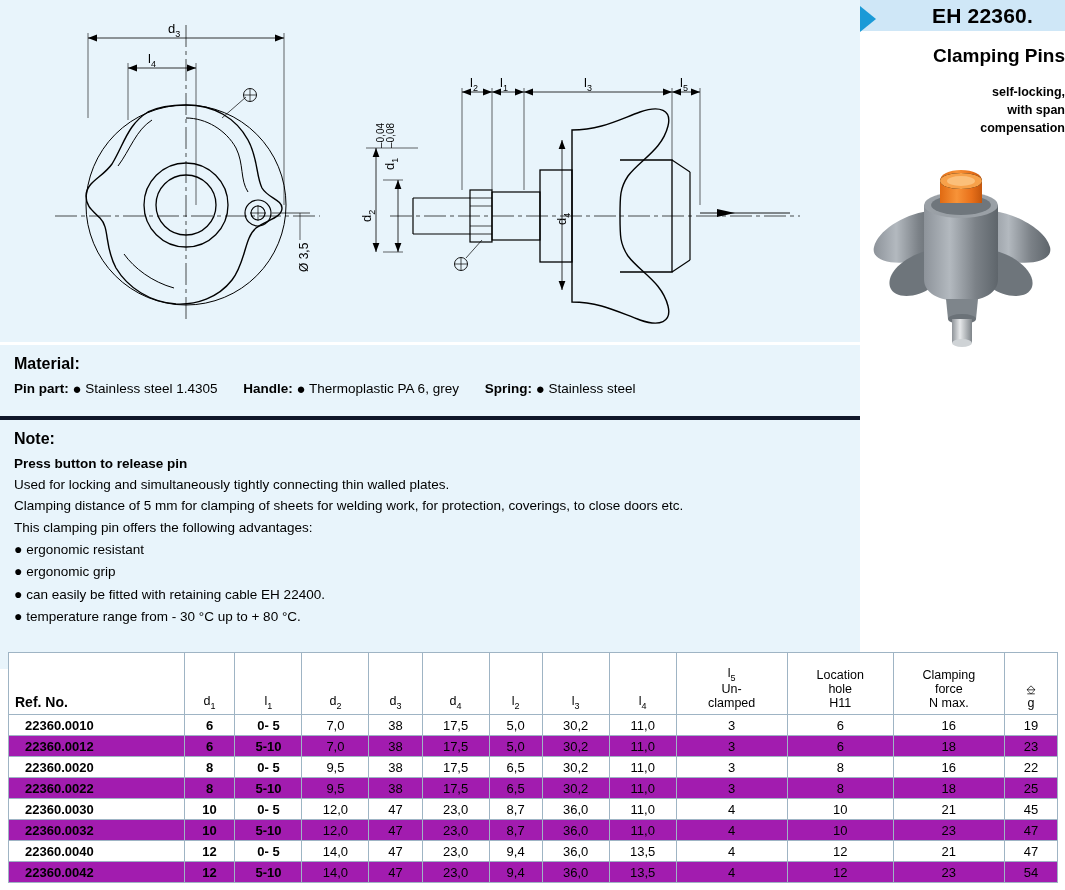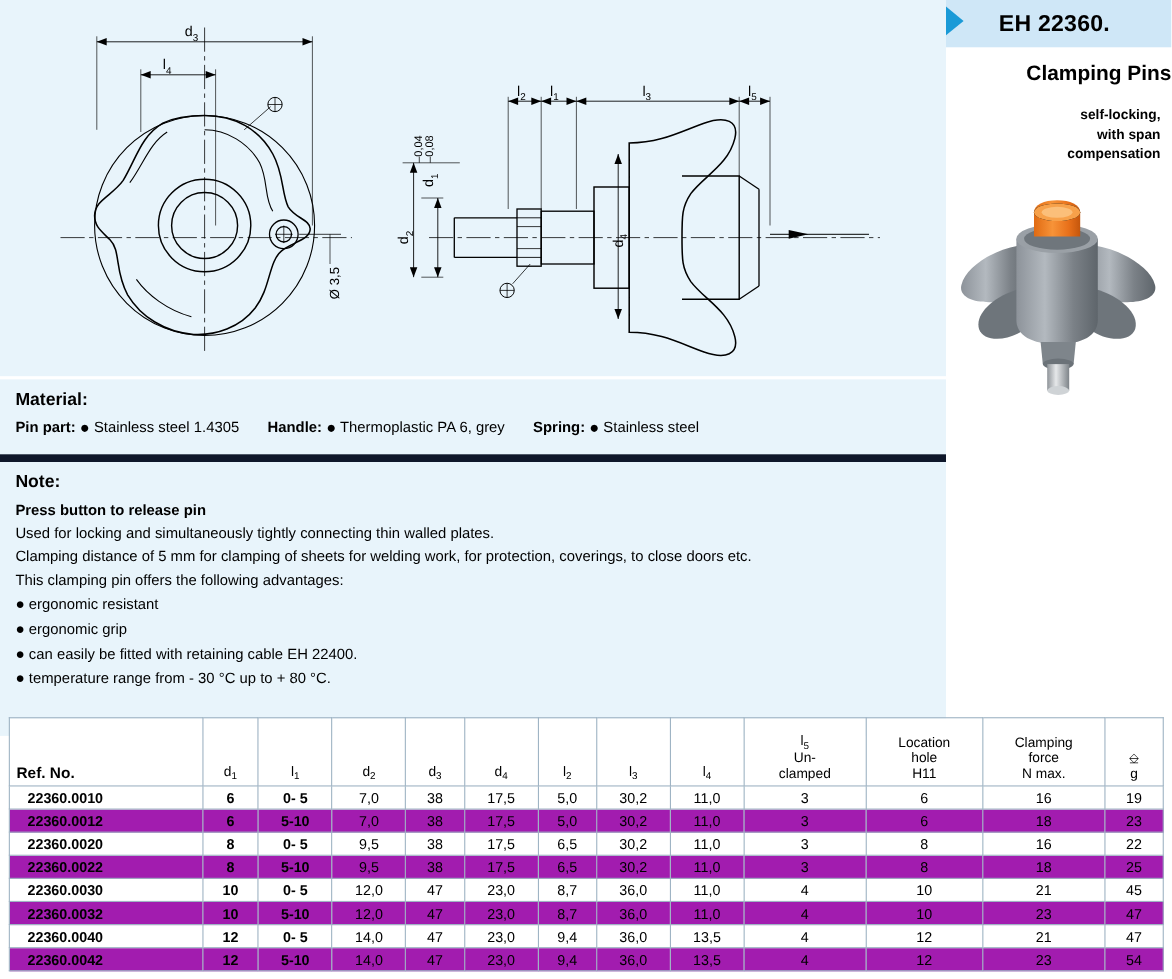--- a/index.html
+++ b/index.html
@@ -24,21 +24,21 @@
     position: relative;
     width: 860px; height: 345px;
     background: #e8f4fb;
     border-bottom: 3px solid #ffffff;
   }
   .material-panel {
     position: relative;
     width: 860px; height: 75px;
     background: #e8f4fb;
     padding: 10px 14px 0 14px;
-    border-bottom: 7px solid #0f172a;
+    border-bottom: 4px solid #0f172a;
   }
   .note-panel {
     position: relative;
     width: 860px; height: 249px;
     background: #e8f4fb;
     padding: 10px 14px 0 14px;
   }
   .panel-title { font-weight: bold; font-size: 16px; margin-bottom: 8px; }
   .mat-line { font-size: 13.5px; }
   .mat-line b { font-weight: bold; }
@@ -49,42 +49,42 @@
   .note-line { font-size: 13.5px; line-height: 1.58; }
   .note-bullet { font-size: 13.5px; line-height: 1.58; }
   .note-bullet .bd { font-size: 14px; }
 
   
   .right-col {
     position: absolute; left: 860px; top: 0; width: 205px; height: 890px;
   }
   .title-bar {
     position: relative;
-    height: 43px;
+    height: 31px;
     background: #cfe7f7;
-    display: flex; align-items: center;
+    display: flex; align-items: center; padding-left: 24px;
   }
   .title-arrow {
     position: absolute; left: 0; top: 6px;
     width: 0; height: 0;
     border-top: 13px solid transparent;
     border-bottom: 13px solid transparent;
     border-left: 16px solid #1a9ad7;
   }
   .title-text {
     font-size: 21px; font-weight: bold; letter-spacing: .2px;
     margin-left: 48px;
   }
   .subtitle {
     font-size: 19px; font-weight: bold; text-align: right;
     margin-top: 14px;
   }
   .tagline {
     font-size: 12.5px; font-weight: bold; text-align: right;
-    line-height: 1.45; margin-top: 16px; padding-right: 10px;
+    line-height: 1.45; margin-top: 16px; 
   }
   .photo-wrap {
     margin-top: 22px; display: flex; justify-content: center;
   }
 
   
   .table-wrap { position: absolute; left: 8px; top: 652px; width: 1050px; }
   table.spec { border-collapse: collapse; width: 1050px; font-size: 13px; }
   table.spec th, table.spec td { border: 1px solid #9fb4c4; }
   table.spec thead th {

